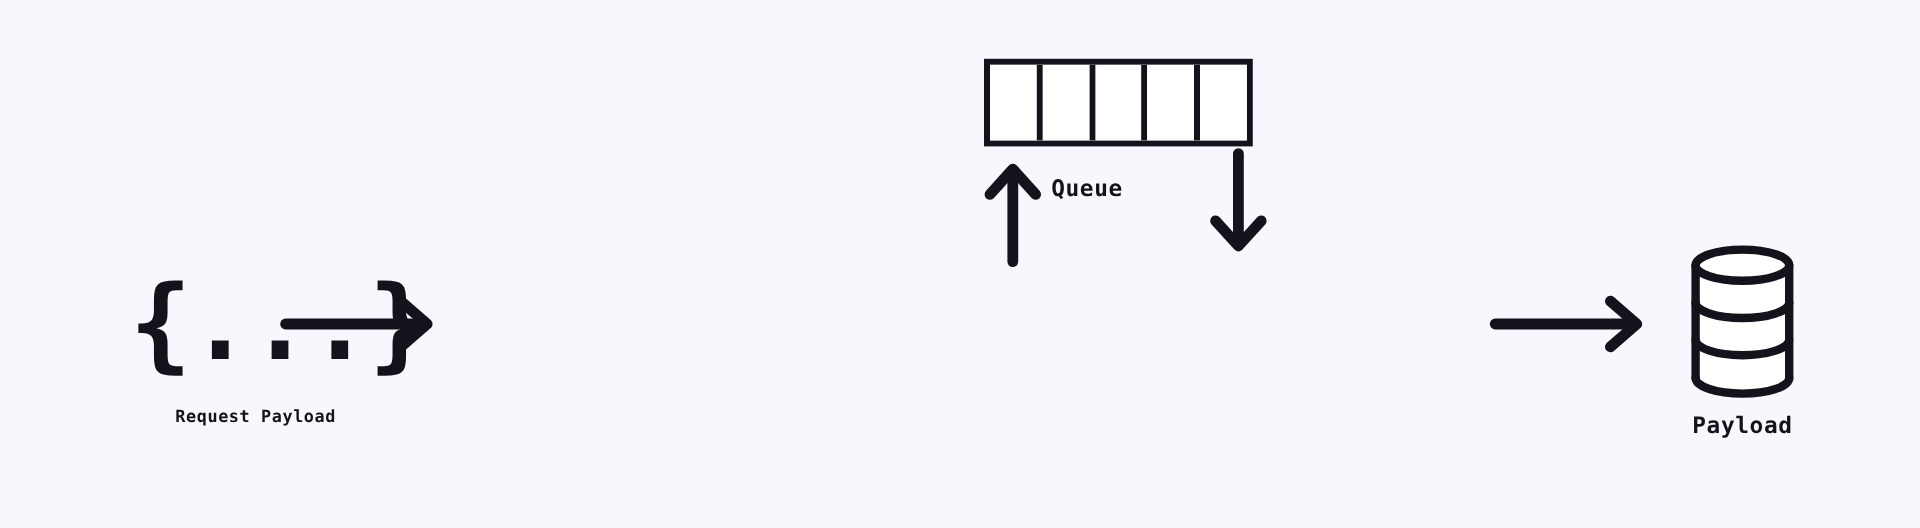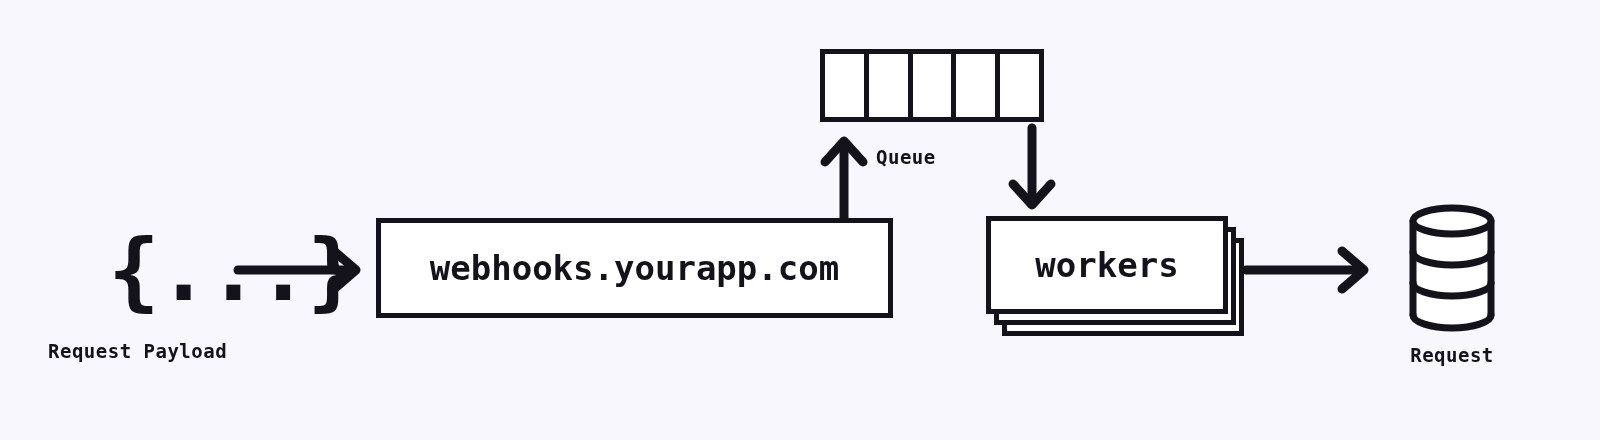--- a/index.html
+++ b/index.html
@@ -37,22 +37,22 @@
     line-height: 96px;
     letter-spacing: -2px;
     white-space: nowrap;
     text-align: center;
     width: 110px;
   }
   #payload-caption {
     left: 48px;
     top: 340px;
     width: 232px;
-    text-align: left;
-    font-size: 19px;
+    text-align: right;
+    font-size: 14px;
     font-weight: 700;
     color: #14131c;
     letter-spacing: 0.5px;
   }
 
   
   .arrow-svg { display: block; overflow: visible; }
   .arrow-stroke {
     stroke: #14131c;
     stroke-width: 9;
@@ -172,23 +172,20 @@
   </div>
   <div class="abs" id="payload-caption">Request Payload</div>
 
   <div class="abs" style="left:236px; top:246px;">
     <svg class="arrow-svg" width="132" height="48" viewBox="0 0 132 48">
       <path class="arrow-stroke" d="M2 24 L118 24"></path>
       <path class="arrow-stroke" d="M98 5 L120 24 L98 43"></path>
     </svg>
   </div>
 
-  <div class="abs" id="webhooks-box">
-    <span id="webhooks-label">webhooks.yourapp.com</span>
-  </div>
 
   <div class="abs" style="left:820px; top:136px;">
     <svg class="arrow-svg" width="48" height="84" viewBox="0 0 48 84">
       <path class="arrow-stroke" d="M24 82 L24 6"></path>
       <path class="arrow-stroke" d="M5 26 L24 5 L43 26"></path>
     </svg>
   </div>
 
   <div class="abs" id="queue-node">
     <div class="queue-cell"></div>
@@ -199,42 +196,35 @@
   </div>
   <div class="abs" id="queue-caption">Queue</div>
 
   <div class="abs" style="left:1008px; top:126px;">
     <svg class="arrow-svg" width="48" height="84" viewBox="0 0 48 84">
       <path class="arrow-stroke" d="M24 2 L24 78"></path>
       <path class="arrow-stroke" d="M5 58 L24 79 L43 58"></path>
     </svg>
   </div>
 
-  <div class="abs" id="workers-node">
-    <div class="worker-layer" id="worker-layer-3"></div>
-    <div class="worker-layer" id="worker-layer-2"></div>
-    <div class="worker-layer" id="worker-layer-1">
-      <span id="workers-label">workers</span>
-    </div>
-  </div>
 
   <div class="abs" style="left:1244px; top:246px;">
     <svg class="arrow-svg" width="132" height="48" viewBox="0 0 132 48">
       <path class="arrow-stroke" d="M2 24 L118 24"></path>
       <path class="arrow-stroke" d="M98 5 L120 24 L98 43"></path>
     </svg>
   </div>
 
   <div class="abs" id="database-node">
     <svg width="86" height="128" viewBox="0 0 86 128">
       <path class="db-fill" d="M4 17 L4 111 A39 13 0 0 0 82 111 L82 17 Z"></path>
       <path class="db-stroke" d="M4 17 L4 111"></path>
       <path class="db-stroke" d="M82 17 L82 111"></path>
       <ellipse class="db-fill" cx="43" cy="17" rx="39" ry="13"></ellipse>
       <ellipse class="db-stroke" cx="43" cy="17" rx="39" ry="13"></ellipse>
       <path class="db-stroke" d="M4 111 A39 13 0 0 0 82 111"></path>
       <path class="db-stroke" d="M4 48 A39 13 0 0 0 82 48"></path>
       <path class="db-stroke" d="M4 79 A39 13 0 0 0 82 79"></path>
     </svg>
   </div>
-  <div class="abs" id="database-caption">Request</div>
+  <div class="abs" id="database-caption">Payload</div>
 
 </div>
 
 </body></html>

